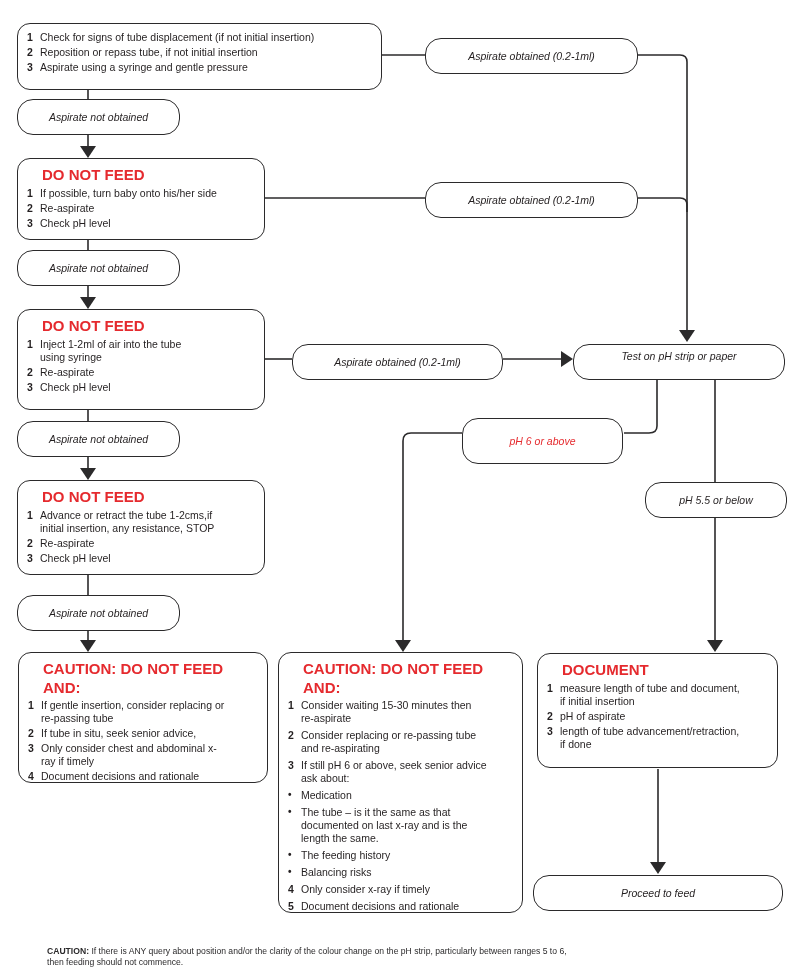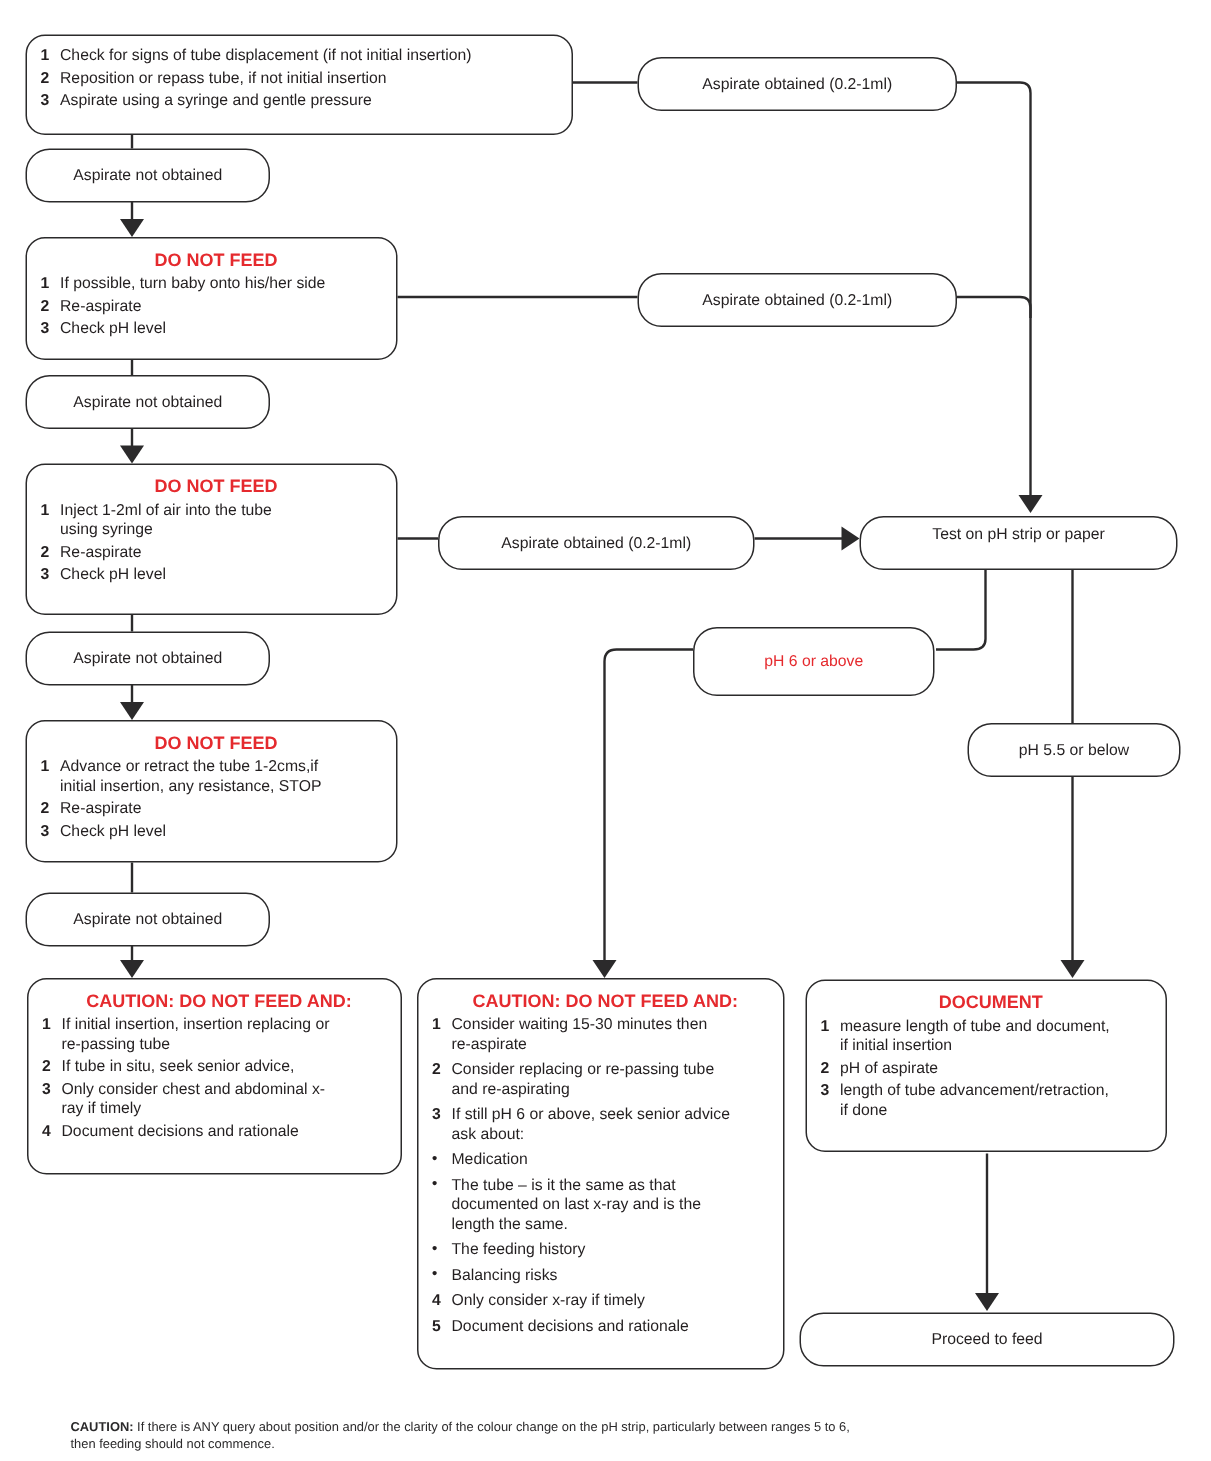--- a/index.html
+++ b/index.html
@@ -7,23 +7,23 @@
     position:relative;width:807px;height:974px;background:#fff;
     font-family:"Liberation Sans",sans-serif;color:#231f20;overflow:hidden;
   }
   .node{
     position:absolute;background:#fff;border:1.6px solid #2b2a2b;
     box-sizing:border-box;
   }
   .box{border-radius:13px;padding:7px 8px 5px 9px;font-size:10.5px;line-height:1.24;}
   .pill{
     border-radius:16px;display:flex;align-items:center;justify-content:center;
-    font-size:10.5px;text-align:center;padding:17px 6px;
-  }
-  .title{color:#e52a2e;font-weight:bold;font-size:12px;margin:0 0 2px 5px;text-align:center;}
+    font-size:10.5px;text-align:center;padding:17px 6px;font-style:italic;
+  }
+  .title{color:#e52a2e;font-weight:bold;font-size:15px;margin:0 0 2px 15px;}
   .red-text{color:#e52a2e;}
   .item{display:flex;margin-bottom:2px;}
   .sp .item{margin-bottom:4px;}
   .n{font-weight:bold;flex:none;width:13px;}
   .n.bullet{font-size:10px;}
   .t{white-space:pre-line;}
   #wires{position:absolute;left:0;top:0;pointer-events:none;}
   .footer{
     position:absolute;left:14px;top:946px;width:700px;
     font-size:8.6px;line-height:1.3;color:#2b2a2b;margin-left:33px;
@@ -177,21 +177,21 @@
   </div>
 
   <div class="node pill" style="left:17px;top:595px;width:163px;height:31px;">
     <span>Aspirate not obtained</span>
   </div>
 
   <div class="node box" style="left:18px;top:652px;width:250px;height:131px;">
     <div class="title">CAUTION: DO NOT FEED AND:</div>
     <div class="item">
       <span class="n">1</span>
-      <span class="t">If initial insertion, insertion replacing or
+      <span class="t">If gentle insertion, consider replacing or
 re-passing tube</span>
     </div>
     <div class="item">
       <span class="n">2</span>
       <span class="t">If tube in situ, seek senior advice,</span>
     </div>
     <div class="item">
       <span class="n">3</span>
       <span class="t">Only consider chest and abdominal x-
 ray if timely</span>

